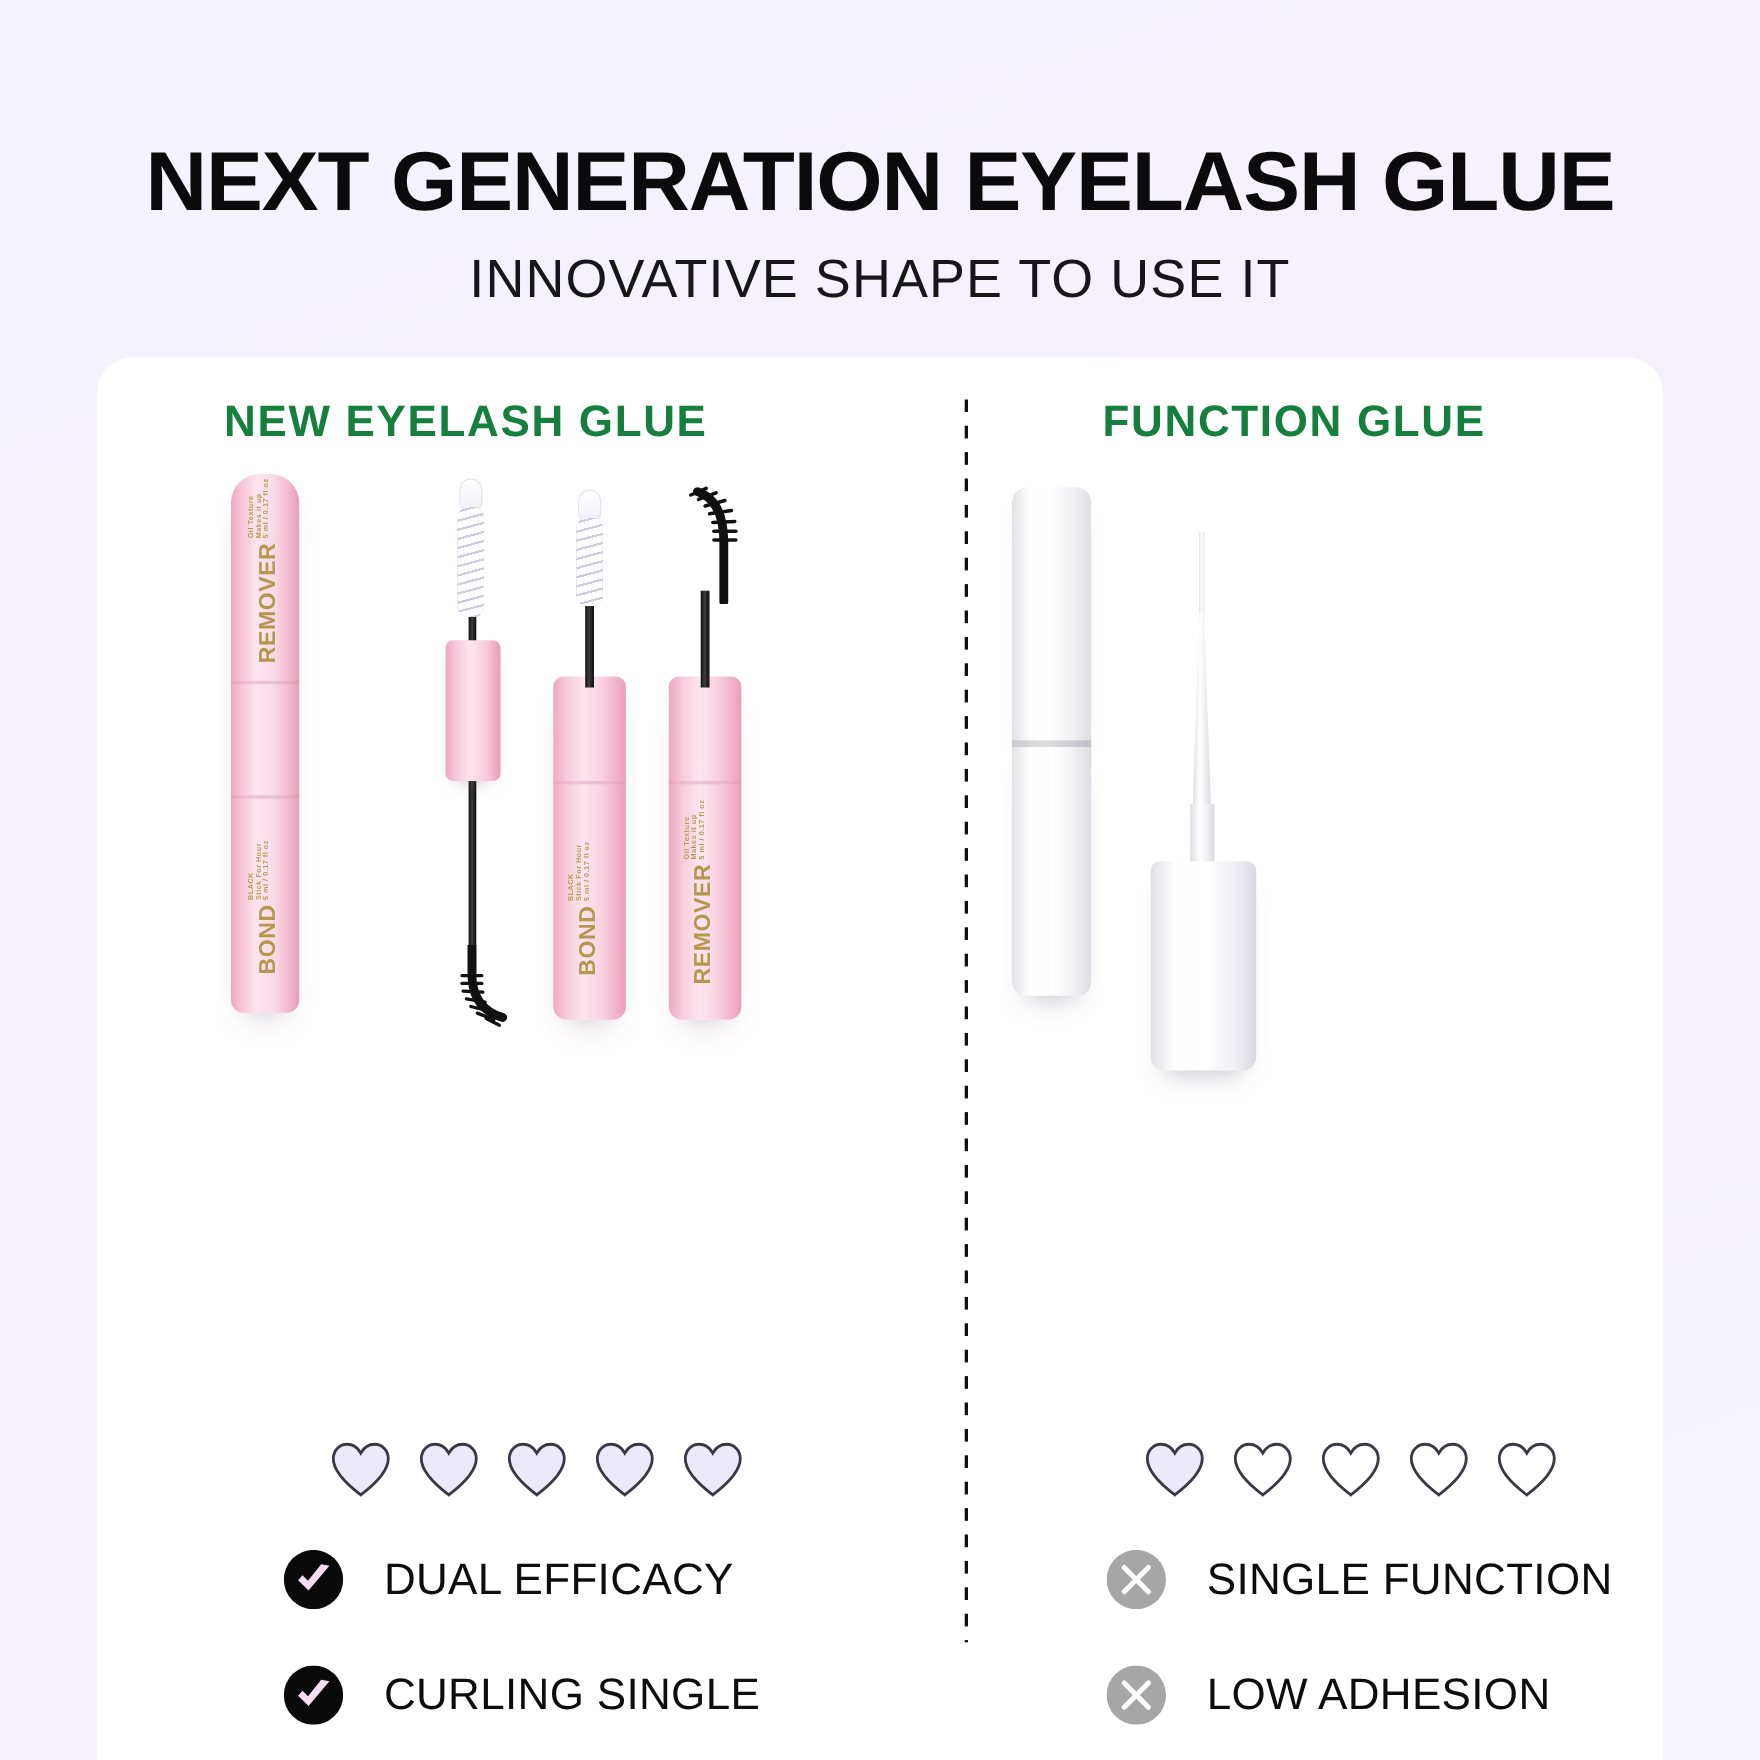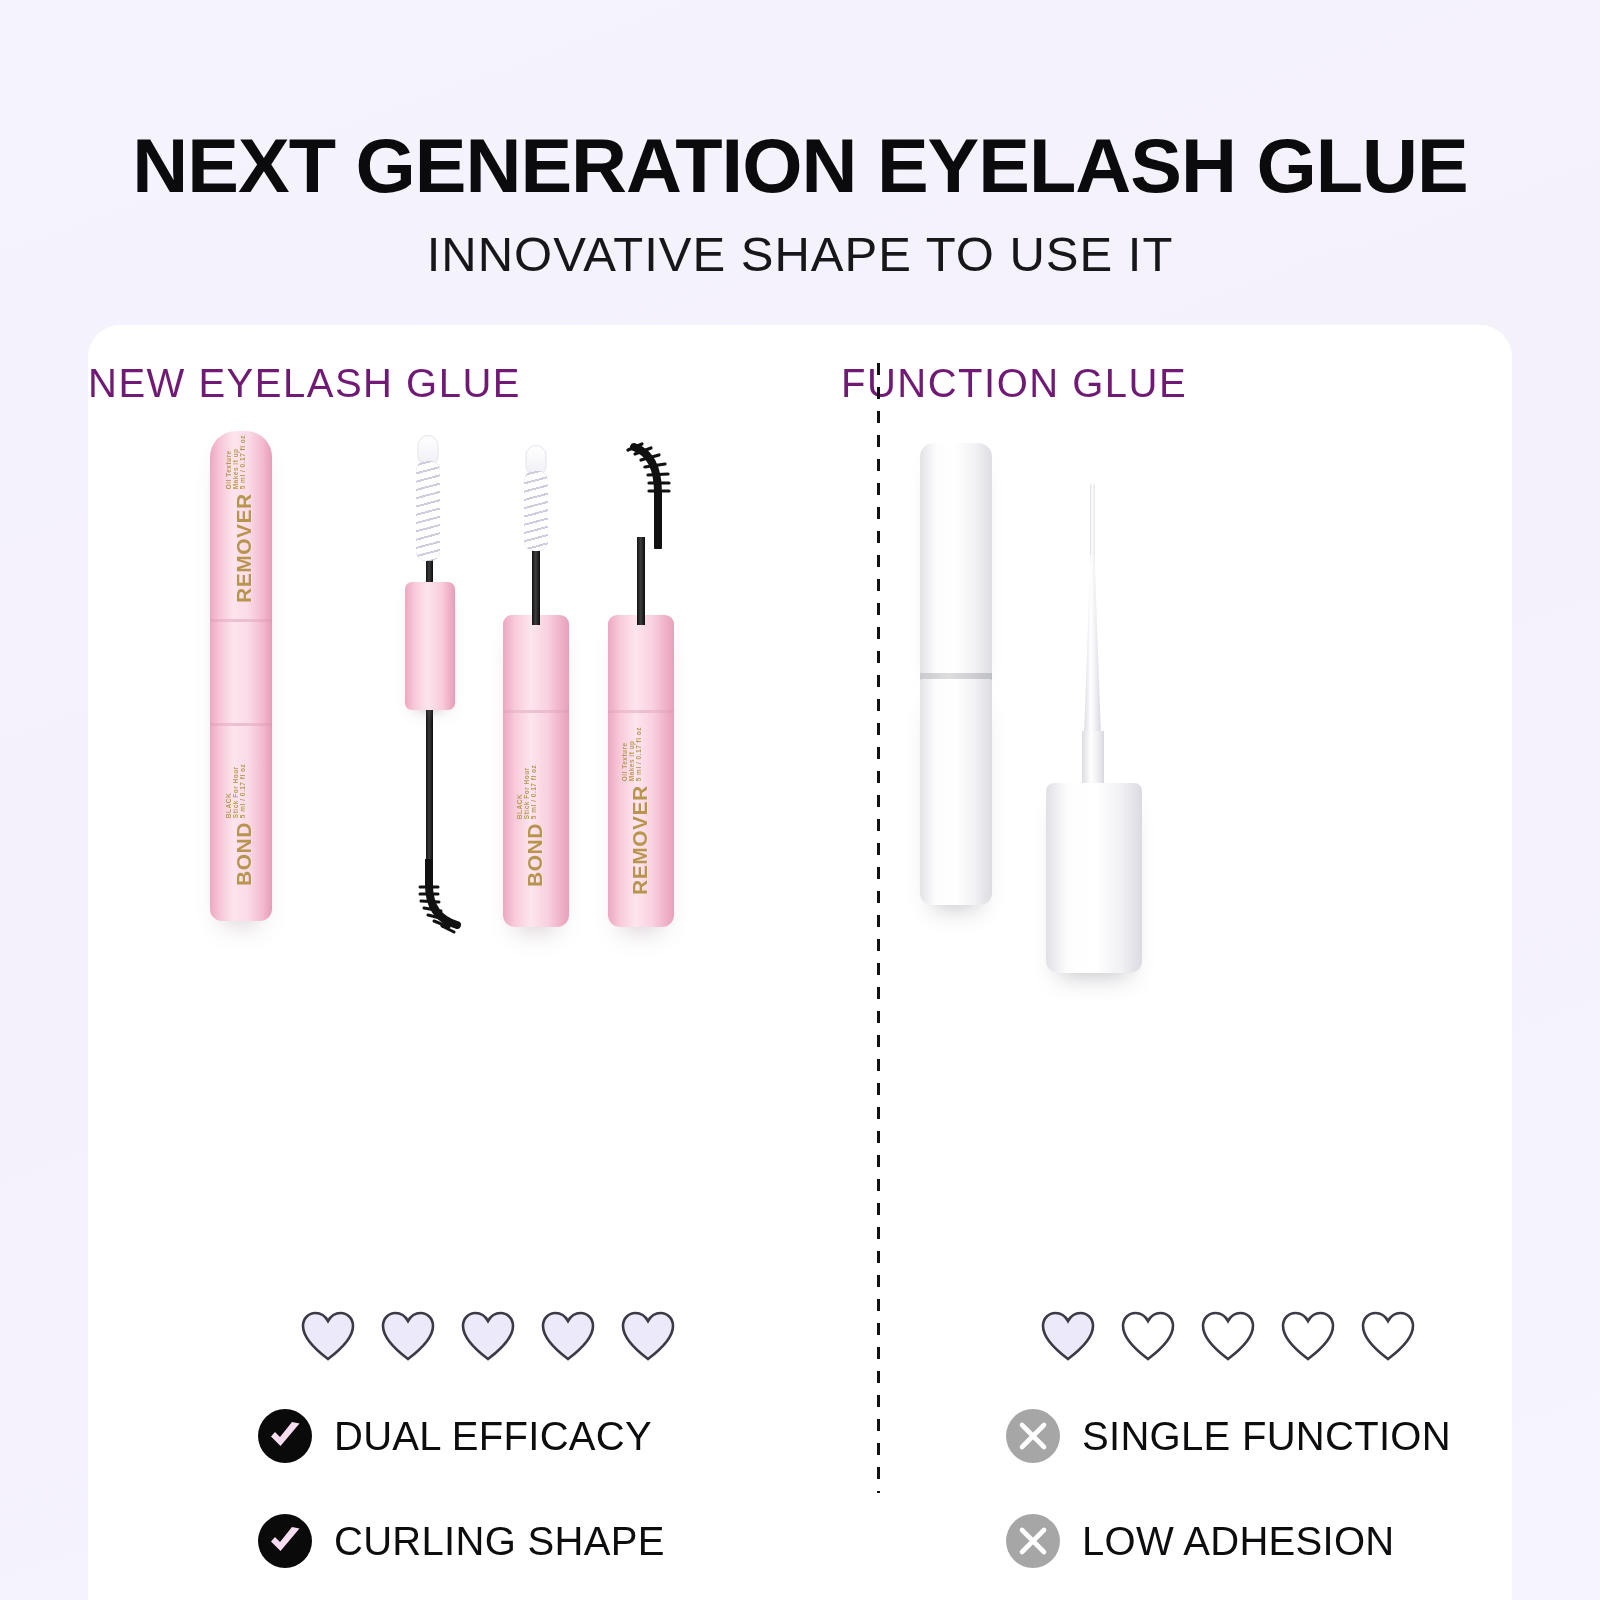--- a/index.html
+++ b/index.html
@@ -35,23 +35,23 @@
   .card {
     position:absolute;
     left:88px; top:325px;
     width:1424px; height:1320px;
     background:#fff;
     border-radius:32px;
   }
 
   .col-headers { display:flex; padding-top:36px; }
   .col-head {
-    flex:1; 
-    font-size:40px; font-weight:400;
-    letter-spacing:1.5px; color:#701a75;
+    flex:1; text-align:center;
+    font-size:40px; font-weight:700;
+    letter-spacing:1.5px; color:#15803d;
   }
   .col-head.left  { padding-right:60px; }
   .col-head.right { padding-left:22px; }
 
   
   .divider {
     position:absolute;
     left:789px; top:38px;
     width:3px; height:1130px;
     background-image:linear-gradient(to bottom,#111 0 12px, transparent 12px 24px);
@@ -207,21 +207,21 @@
   
   .hearts { position:absolute; display:flex; gap:24px; }
   .hearts.left  { left:212px; top:985px; }
   .hearts.right { left:952px; top:985px; }
   .heart-ico { width:56px; height:52px; }
 
   
   .feat-list { position:absolute; }
   .feat-list.left  { left:170px; top:1083px; }
   .feat-list.right { left:918px; top:1083px; }
-  .feat-row { display:flex; align-items:center; height:56px; margin-bottom:49px; }
+  .feat-row { display:flex; align-items:center; height:56px; margin-bottom:49px;gap:15px; }
   .feat-ico { width:54px; height:54px; flex:0 0 54px; margin-right:22px; }
   .feat-text {
     font-size:40px; font-weight:400;
     letter-spacing:.3px; color:#0d0d10; white-space:nowrap;
   }
 </style>
 </head>
 <body>
 
 <div class="header">
@@ -367,21 +367,21 @@
           <circle cx="27" cy="27" r="27" fill="#0a0a0a"></circle>
           <path d="M13 27.5 L22.5 37 L41.5 14.5 L34 13 L22 28 L17 23 Z" fill="#f6ddef"></path>
         </svg>
       <span class="feat-text">DUAL EFFICACY</span>
     </div>
     <div class="feat-row">
       <svg class="feat-ico" viewBox="0 0 54 54">
           <circle cx="27" cy="27" r="27" fill="#0a0a0a"></circle>
           <path d="M13 27.5 L22.5 37 L41.5 14.5 L34 13 L22 28 L17 23 Z" fill="#f6ddef"></path>
         </svg>
-      <span class="feat-text">CURLING SHAPE</span>
+      <span class="feat-text">CURLING SINGLE</span>
     </div>
 
   </div>
 
   <div class="feat-list right">
     <div class="feat-row">
       <svg class="feat-ico" viewBox="0 0 54 54">
           <circle cx="27" cy="27" r="27" fill="#a6a6a6"></circle>
           <g stroke="#fff" stroke-width="4.6" stroke-linecap="round">
             <line x1="16" y1="16" x2="38" y2="38"></line>

